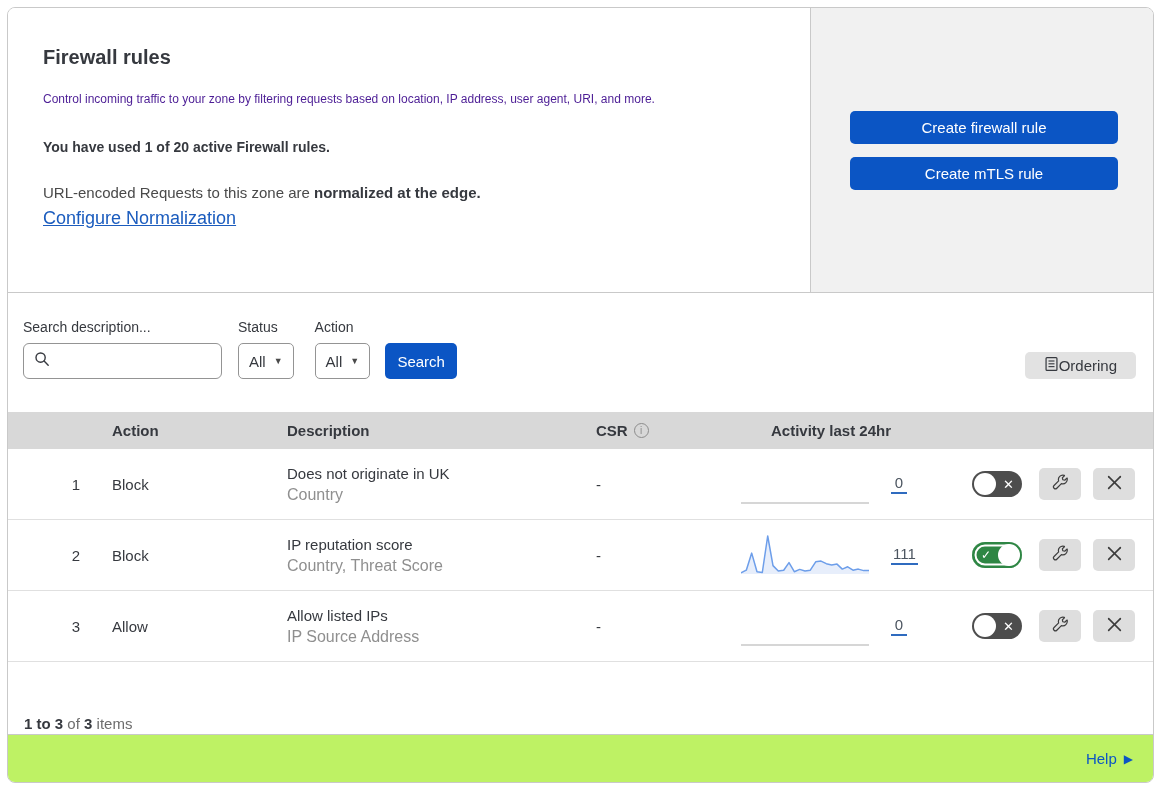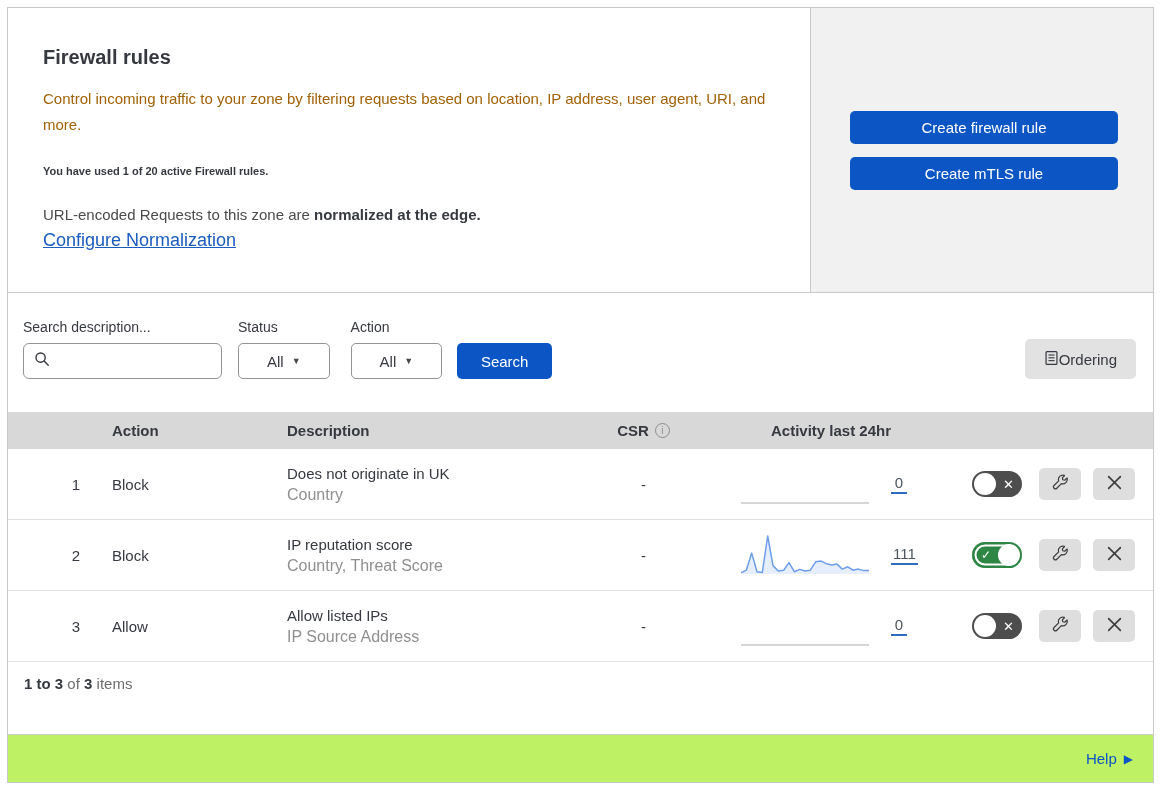--- a/index.html
+++ b/index.html
@@ -7,35 +7,35 @@
   body {
     font-family: "Liberation Sans", "DejaVu Sans", sans-serif;
     color: #36393f;
     width: 1161px;
     height: 791px;
   }
   .container {
     margin: 7px;
     width: 1147px;
     border: 1px solid #c9c9c9;
-    border-radius: 0;
+    border-radius: 8px;
     background: #fff;
     overflow: hidden;
   }
   
   .top-section { display: flex; border-bottom: 1px solid #c9c9c9; min-height: 285px; }
   .intro {
     flex: 0 0 803px;
     padding: 38px 40px 28px 35px;
     border-right: 1px solid #c9c9c9;
     background: #fff;
   }
   .page-title { font-size: 20px; font-weight: 600; color: #36393f; margin-bottom: 17px; }
-  .desc { font-size: 15px; line-height: 26px; color: #a16207; max-width: 742px; margin-bottom: 27px; }
-  .usage { font-size: 11px; font-weight: 700; color: #36393f; margin-bottom: 29px; }
+  .desc { font-size: 12px; line-height: 26px; color: #4c1d95; max-width: 742px; margin-bottom: 27px; }
+  .usage { font-size: 14px; font-weight: 700; color: #36393f; margin-bottom: 29px; }
   .normalization { font-size: 15px; color: #4a4a4a; margin-bottom: 7px; }
   .normalization strong { color: #36393f; }
   .text-link {
     color: var(--link-blue, #1b5cbe);
     font-size: 18px;
     text-decoration: underline;
     cursor: pointer;
   }
   .side-panel {
     flex: 1;
@@ -69,45 +69,45 @@
   }
   .search-box input {
     border: none; outline: none; flex: 1; font-size: 15px;
     font-family: inherit; color: #36393f; background: transparent; min-width: 0;
   }
   .mr16 { margin-right: 16px; } .mr21 { margin-right: 21px; } .mr15 { margin-right: 15px; }
   .select {
     height: 36px; min-width: 46px;
     border: 1px solid #949494; border-radius: 5px;
     background: #fff; font-family: inherit; font-size: 15px; color: #36393f;
-    display: flex; align-items: center; gap: 8px; padding: 0 28px; cursor: pointer; text-align: center;
+    display: flex; align-items: center; gap: 8px; padding: 0 10px; cursor: pointer; text-align: center;
   }
   .caret { font-size: 9px; color: #4a4a4a; }
-  .btn-search { width: 95px; height: 36px; border-radius: 5px; }
+  .btn-search { width: 72px; height: 36px; border-radius: 5px; }
   .ordering-btn {
     margin-left: auto;
-    height: 40px; padding: 0 19px;
+    height: 27px; padding: 0 19px;
     background: #e2e2e2; border: none; border-radius: 5px;
     font-family: inherit; font-size: 15px; color: #36393f;
     display: flex; align-items: center; gap: 0; cursor: pointer;
   }
   
   .grid-cols {
     display: grid;
     grid-template-columns: 96px 175px 317px 95px 265px 1fr;
     align-items: center;
   }
   .thead { background: #d8d8d8; height: 37px; font-weight: 600; font-size: 15px; color: #36393f; }
   .trow { min-height: 71px; border-bottom: 1px solid #e0e0e0; background: #fff; }
   .c-idx { text-align: right; padding-right: 24px; font-size: 15px; }
   .c-action { padding-left: 8px; font-size: 15px; }
   .c-desc { padding-left: 8px; }
   .desc-main { font-size: 15px; color: #36393f; }
   .desc-sub { font-size: 16px; color: #8f8f8f; margin-top: 4px; }
-  .c-csr { text-align: center; font-size: 15px; }
+  .c-csr { font-size: 15px; }
   .csr-head { display: inline-flex; align-items: center; gap: 6px; }
   .info-icon {
     display: inline-flex; align-items: center; justify-content: center;
     width: 15px; height: 15px; border: 1px solid #8c8c8c; border-radius: 50%;
     font-size: 10px; color: #8c8c8c; font-weight: 400; cursor: pointer;
   }
   .c-activity-head { padding-left: 15px; text-align: center; }
   .c-activity { display: flex; align-items: center; padding-left: 50px; }
   .spark-svg { display: block; }
   .count-link {
@@ -132,21 +132,21 @@
   .toggle.off .t-mark { right: 8px; }
   .toggle.on  .t-mark { left: 9px; font-size: 12px; }
   .icon-btn {
     width: 42px; height: 32px; border-radius: 5px;
     background: #dedede; border: none; cursor: pointer;
     display: flex; align-items: center; justify-content: center;
   }
   
   .table-footer {
     height: 73px; border-bottom: 1px solid #c9c9c9;
-    display: flex; align-items: center; padding: 0 16px 30px;
+    display: flex; align-items: flex-end; padding: 0 16px 2px;
     font-size: 15px; color: #6d6d6d; background: #fff;
   }
   .table-footer strong { color: #36393f; }
   .help-bar { height: 47px; display: flex; align-items: center; justify-content: flex-end; padding-right: 20px; background: #bef264; }
   .help-link {
     color: var(--accent, #0b55c4); font-size: 15px;
     display: inline-flex; align-items: center; gap: 7px;
     text-decoration: none; cursor: pointer;
   }
   .help-arrow { font-size: 12px; }

